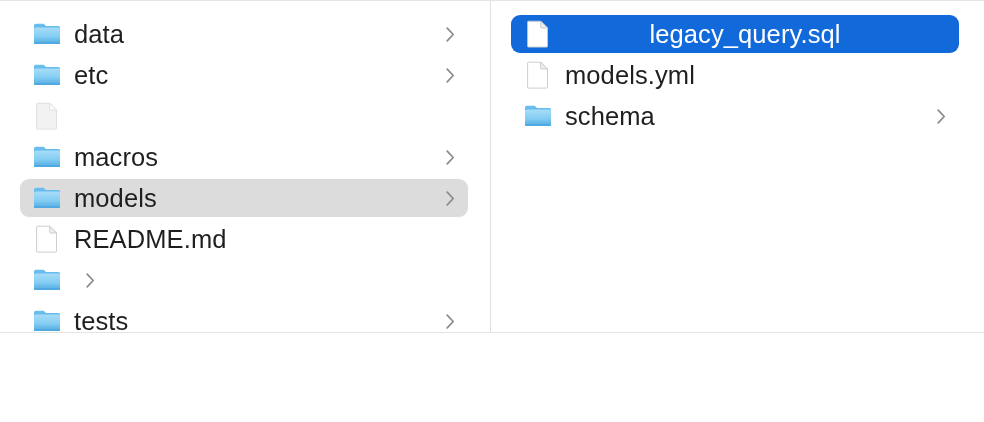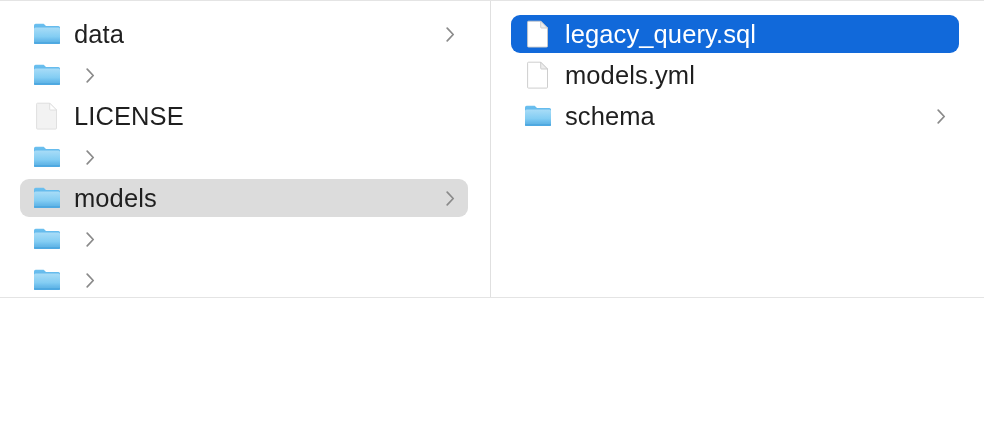--- a/index.html
+++ b/index.html
@@ -11,21 +11,21 @@
     width: 984px;
     height: 422px;
     font-family: "Liberation Sans", sans-serif;
     -webkit-font-smoothing: antialiased;
     overflow: hidden;
   }
 
   #finder {
     position: relative;
     width: 984px;
-    height: 298px;
+    height: 333px;
     background: #ffffff;
     box-sizing: border-box;
     border-top: 1px solid #e4e4e4;
     border-bottom: 1px solid #e4e4e4;
     display: flex;
   }
 
   .column {
     position: relative;
     height: 100%;
@@ -50,21 +50,21 @@
     margin: 3px 22px 3px 20px;
     padding: 0 10px 0 12px;
     border-radius: 9px;
     box-sizing: border-box;
   }
   .column.right .row {
     margin-left: 20px;
     margin-right: 24px;
   }
   .row.selected-gray  { background: #dcdcdc; }
-  .row.selected-blue  { background: #1169da; }
+  .row.selected-blue  { background: #1169da; text-align: center; }
 
   .icon {
     flex: 0 0 auto;
     width: 30px;
     height: 30px;
     margin-right: 12px;
     position: relative;
   }
   .icon svg { display: block; width: 30px; height: 30px; }
 
@@ -137,34 +137,34 @@
                 <stop offset="0.55" stop-color="#83cdf3"></stop>
                 <stop offset="1" stop-color="#4da8e3"></stop>
               </linearGradient>
             </defs>
             <path d="M2 6.4a1.6 1.6 0 0 1 1.6-1.6h8.1l2.3 2.2h12.4a1.6 1.6 0 0 1 1.6 1.6v14.8a1.6 1.6 0 0 1-1.6 1.6H3.6A1.6 1.6 0 0 1 2 23.4z" fill="url(#fbk)"></path>
             <path d="M2 10.1a1.5 1.5 0 0 1 1.5-1.5h23a1.5 1.5 0 0 1 1.5 1.5v13.3a1.6 1.6 0 0 1-1.6 1.6H3.6A1.6 1.6 0 0 1 2 23.4z" fill="url(#ffr)"></path>
             <rect x="2" y="21.4" width="26" height="1.1" fill="#6fbde8" opacity="0.55"></rect>
             <rect x="2" y="23.1" width="26" height="1.4" fill="#4ea6df" opacity="0.8"></rect>
           </svg>
         </span>
+        <span class="label">etc</span>
         <span class="chevron">
           <svg width="9" height="15" viewBox="0 0 9 15" xmlns="http://www.w3.org/2000/svg">
             <path d="M1.2 1.2L7.2 7.5L1.2 13.8" fill="none" stroke="#8a8a8a" stroke-width="1.7" stroke-linecap="round" stroke-linejoin="round"></path>
           </svg>
         </span>
       </div>
       <div class="row">
         <span class="icon">
           <svg viewBox="0 0 30 30" xmlns="http://www.w3.org/2000/svg">
             <path d="M5.5 2.2h12.2L24.5 9v18.2a0.9 0.9 0 0 1-0.9 0.9H5.5a0.9 0.9 0 0 1-0.9-0.9V3.1a0.9 0.9 0 0 1 0.9-0.9z" fill="#f2f2f2" stroke="#dcdcdc" stroke-width="0.9"></path>
             <path d="M17.7 2.2L24.5 9h-6.1a0.7 0.7 0 0 1-0.7-0.7z" fill="#ffffff" stroke="#dcdcdc" stroke-width="0.9" stroke-linejoin="round"></path>
           </svg>
         </span>
-        <span class="label">LICENSE</span>
         <span class="chevron hidden">
           <svg width="9" height="15" viewBox="0 0 9 15" xmlns="http://www.w3.org/2000/svg">
             <path d="M1.2 1.2L7.2 7.5L1.2 13.8" fill="none" stroke="#8a8a8a" stroke-width="1.7" stroke-linecap="round" stroke-linejoin="round"></path>
           </svg>
         </span>
       </div>
       <div class="row">
         <span class="icon">
           <svg viewBox="0 0 30 30" xmlns="http://www.w3.org/2000/svg">
             <defs>
@@ -177,20 +177,21 @@
                 <stop offset="0.55" stop-color="#83cdf3"></stop>
                 <stop offset="1" stop-color="#4da8e3"></stop>
               </linearGradient>
             </defs>
             <path d="M2 6.4a1.6 1.6 0 0 1 1.6-1.6h8.1l2.3 2.2h12.4a1.6 1.6 0 0 1 1.6 1.6v14.8a1.6 1.6 0 0 1-1.6 1.6H3.6A1.6 1.6 0 0 1 2 23.4z" fill="url(#fbk)"></path>
             <path d="M2 10.1a1.5 1.5 0 0 1 1.5-1.5h23a1.5 1.5 0 0 1 1.5 1.5v13.3a1.6 1.6 0 0 1-1.6 1.6H3.6A1.6 1.6 0 0 1 2 23.4z" fill="url(#ffr)"></path>
             <rect x="2" y="21.4" width="26" height="1.1" fill="#6fbde8" opacity="0.55"></rect>
             <rect x="2" y="23.1" width="26" height="1.4" fill="#4ea6df" opacity="0.8"></rect>
           </svg>
         </span>
+        <span class="label">macros</span>
         <span class="chevron">
           <svg width="9" height="15" viewBox="0 0 9 15" xmlns="http://www.w3.org/2000/svg">
             <path d="M1.2 1.2L7.2 7.5L1.2 13.8" fill="none" stroke="#8a8a8a" stroke-width="1.7" stroke-linecap="round" stroke-linejoin="round"></path>
           </svg>
         </span>
       </div>
       <div class="row selected-gray">
         <span class="icon">
           <svg viewBox="0 0 30 30" xmlns="http://www.w3.org/2000/svg">
             <defs>
@@ -213,63 +214,78 @@
         <span class="label">models</span>
         <span class="chevron">
           <svg width="9" height="15" viewBox="0 0 9 15" xmlns="http://www.w3.org/2000/svg">
             <path d="M1.2 1.2L7.2 7.5L1.2 13.8" fill="none" stroke="#8a8a8a" stroke-width="1.7" stroke-linecap="round" stroke-linejoin="round"></path>
           </svg>
         </span>
       </div>
       <div class="row">
         <span class="icon">
           <svg viewBox="0 0 30 30" xmlns="http://www.w3.org/2000/svg">
-            <defs>
-              <linearGradient id="fbk" x1="0" y1="0" x2="0" y2="1">
-                <stop offset="0" stop-color="#6cc0ef"></stop>
-                <stop offset="1" stop-color="#3e9fe0"></stop>
-              </linearGradient>
-              <linearGradient id="ffr" x1="0" y1="0" x2="0" y2="1">
-                <stop offset="0" stop-color="#a8dcf7"></stop>
-                <stop offset="0.55" stop-color="#83cdf3"></stop>
-                <stop offset="1" stop-color="#4da8e3"></stop>
-              </linearGradient>
-            </defs>
-            <path d="M2 6.4a1.6 1.6 0 0 1 1.6-1.6h8.1l2.3 2.2h12.4a1.6 1.6 0 0 1 1.6 1.6v14.8a1.6 1.6 0 0 1-1.6 1.6H3.6A1.6 1.6 0 0 1 2 23.4z" fill="url(#fbk)"></path>
-            <path d="M2 10.1a1.5 1.5 0 0 1 1.5-1.5h23a1.5 1.5 0 0 1 1.5 1.5v13.3a1.6 1.6 0 0 1-1.6 1.6H3.6A1.6 1.6 0 0 1 2 23.4z" fill="url(#ffr)"></path>
-            <rect x="2" y="21.4" width="26" height="1.1" fill="#6fbde8" opacity="0.55"></rect>
-            <rect x="2" y="23.1" width="26" height="1.4" fill="#4ea6df" opacity="0.8"></rect>
-          </svg>
-        </span>
-        <span class="chevron">
-          <svg width="9" height="15" viewBox="0 0 9 15" xmlns="http://www.w3.org/2000/svg">
-            <path d="M1.2 1.2L7.2 7.5L1.2 13.8" fill="none" stroke="#8a8a8a" stroke-width="1.7" stroke-linecap="round" stroke-linejoin="round"></path>
-          </svg>
-        </span>
-      </div>
-      <div class="row">
-        <span class="icon">
-          <svg viewBox="0 0 30 30" xmlns="http://www.w3.org/2000/svg">
-            <defs>
-              <linearGradient id="fbk" x1="0" y1="0" x2="0" y2="1">
-                <stop offset="0" stop-color="#6cc0ef"></stop>
-                <stop offset="1" stop-color="#3e9fe0"></stop>
-              </linearGradient>
-              <linearGradient id="ffr" x1="0" y1="0" x2="0" y2="1">
-                <stop offset="0" stop-color="#a8dcf7"></stop>
-                <stop offset="0.55" stop-color="#83cdf3"></stop>
-                <stop offset="1" stop-color="#4da8e3"></stop>
-              </linearGradient>
-            </defs>
-            <path d="M2 6.4a1.6 1.6 0 0 1 1.6-1.6h8.1l2.3 2.2h12.4a1.6 1.6 0 0 1 1.6 1.6v14.8a1.6 1.6 0 0 1-1.6 1.6H3.6A1.6 1.6 0 0 1 2 23.4z" fill="url(#fbk)"></path>
-            <path d="M2 10.1a1.5 1.5 0 0 1 1.5-1.5h23a1.5 1.5 0 0 1 1.5 1.5v13.3a1.6 1.6 0 0 1-1.6 1.6H3.6A1.6 1.6 0 0 1 2 23.4z" fill="url(#ffr)"></path>
-            <rect x="2" y="21.4" width="26" height="1.1" fill="#6fbde8" opacity="0.55"></rect>
-            <rect x="2" y="23.1" width="26" height="1.4" fill="#4ea6df" opacity="0.8"></rect>
-          </svg>
-        </span>
+            <path d="M5.5 2.2h12.2L24.5 9v18.2a0.9 0.9 0 0 1-0.9 0.9H5.5a0.9 0.9 0 0 1-0.9-0.9V3.1a0.9 0.9 0 0 1 0.9-0.9z" fill="#ffffff" stroke="#c8c8c8" stroke-width="0.9"></path>
+            <path d="M17.7 2.2L24.5 9h-6.1a0.7 0.7 0 0 1-0.7-0.7z" fill="#ededed" stroke="#c8c8c8" stroke-width="0.9" stroke-linejoin="round"></path>
+          </svg>
+        </span>
+        <span class="label">README.md</span>
+        <span class="chevron hidden">
+          <svg width="9" height="15" viewBox="0 0 9 15" xmlns="http://www.w3.org/2000/svg">
+            <path d="M1.2 1.2L7.2 7.5L1.2 13.8" fill="none" stroke="#8a8a8a" stroke-width="1.7" stroke-linecap="round" stroke-linejoin="round"></path>
+          </svg>
+        </span>
+      </div>
+      <div class="row">
+        <span class="icon">
+          <svg viewBox="0 0 30 30" xmlns="http://www.w3.org/2000/svg">
+            <defs>
+              <linearGradient id="fbk" x1="0" y1="0" x2="0" y2="1">
+                <stop offset="0" stop-color="#6cc0ef"></stop>
+                <stop offset="1" stop-color="#3e9fe0"></stop>
+              </linearGradient>
+              <linearGradient id="ffr" x1="0" y1="0" x2="0" y2="1">
+                <stop offset="0" stop-color="#a8dcf7"></stop>
+                <stop offset="0.55" stop-color="#83cdf3"></stop>
+                <stop offset="1" stop-color="#4da8e3"></stop>
+              </linearGradient>
+            </defs>
+            <path d="M2 6.4a1.6 1.6 0 0 1 1.6-1.6h8.1l2.3 2.2h12.4a1.6 1.6 0 0 1 1.6 1.6v14.8a1.6 1.6 0 0 1-1.6 1.6H3.6A1.6 1.6 0 0 1 2 23.4z" fill="url(#fbk)"></path>
+            <path d="M2 10.1a1.5 1.5 0 0 1 1.5-1.5h23a1.5 1.5 0 0 1 1.5 1.5v13.3a1.6 1.6 0 0 1-1.6 1.6H3.6A1.6 1.6 0 0 1 2 23.4z" fill="url(#ffr)"></path>
+            <rect x="2" y="21.4" width="26" height="1.1" fill="#6fbde8" opacity="0.55"></rect>
+            <rect x="2" y="23.1" width="26" height="1.4" fill="#4ea6df" opacity="0.8"></rect>
+          </svg>
+        </span>
+        <span class="chevron">
+          <svg width="9" height="15" viewBox="0 0 9 15" xmlns="http://www.w3.org/2000/svg">
+            <path d="M1.2 1.2L7.2 7.5L1.2 13.8" fill="none" stroke="#8a8a8a" stroke-width="1.7" stroke-linecap="round" stroke-linejoin="round"></path>
+          </svg>
+        </span>
+      </div>
+      <div class="row">
+        <span class="icon">
+          <svg viewBox="0 0 30 30" xmlns="http://www.w3.org/2000/svg">
+            <defs>
+              <linearGradient id="fbk" x1="0" y1="0" x2="0" y2="1">
+                <stop offset="0" stop-color="#6cc0ef"></stop>
+                <stop offset="1" stop-color="#3e9fe0"></stop>
+              </linearGradient>
+              <linearGradient id="ffr" x1="0" y1="0" x2="0" y2="1">
+                <stop offset="0" stop-color="#a8dcf7"></stop>
+                <stop offset="0.55" stop-color="#83cdf3"></stop>
+                <stop offset="1" stop-color="#4da8e3"></stop>
+              </linearGradient>
+            </defs>
+            <path d="M2 6.4a1.6 1.6 0 0 1 1.6-1.6h8.1l2.3 2.2h12.4a1.6 1.6 0 0 1 1.6 1.6v14.8a1.6 1.6 0 0 1-1.6 1.6H3.6A1.6 1.6 0 0 1 2 23.4z" fill="url(#fbk)"></path>
+            <path d="M2 10.1a1.5 1.5 0 0 1 1.5-1.5h23a1.5 1.5 0 0 1 1.5 1.5v13.3a1.6 1.6 0 0 1-1.6 1.6H3.6A1.6 1.6 0 0 1 2 23.4z" fill="url(#ffr)"></path>
+            <rect x="2" y="21.4" width="26" height="1.1" fill="#6fbde8" opacity="0.55"></rect>
+            <rect x="2" y="23.1" width="26" height="1.4" fill="#4ea6df" opacity="0.8"></rect>
+          </svg>
+        </span>
+        <span class="label">tests</span>
         <span class="chevron">
           <svg width="9" height="15" viewBox="0 0 9 15" xmlns="http://www.w3.org/2000/svg">
             <path d="M1.2 1.2L7.2 7.5L1.2 13.8" fill="none" stroke="#8a8a8a" stroke-width="1.7" stroke-linecap="round" stroke-linejoin="round"></path>
           </svg>
         </span>
       </div>
     </div>
   <div class="column right">
       <div class="row selected-blue">
         <span class="icon">

